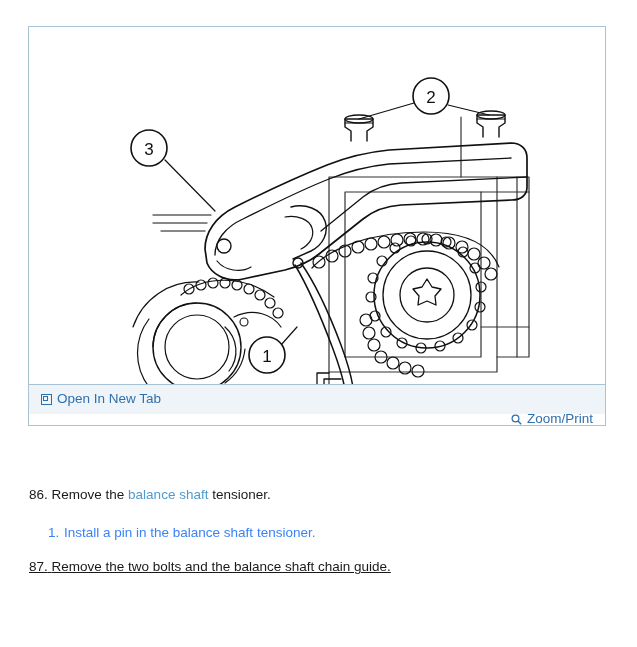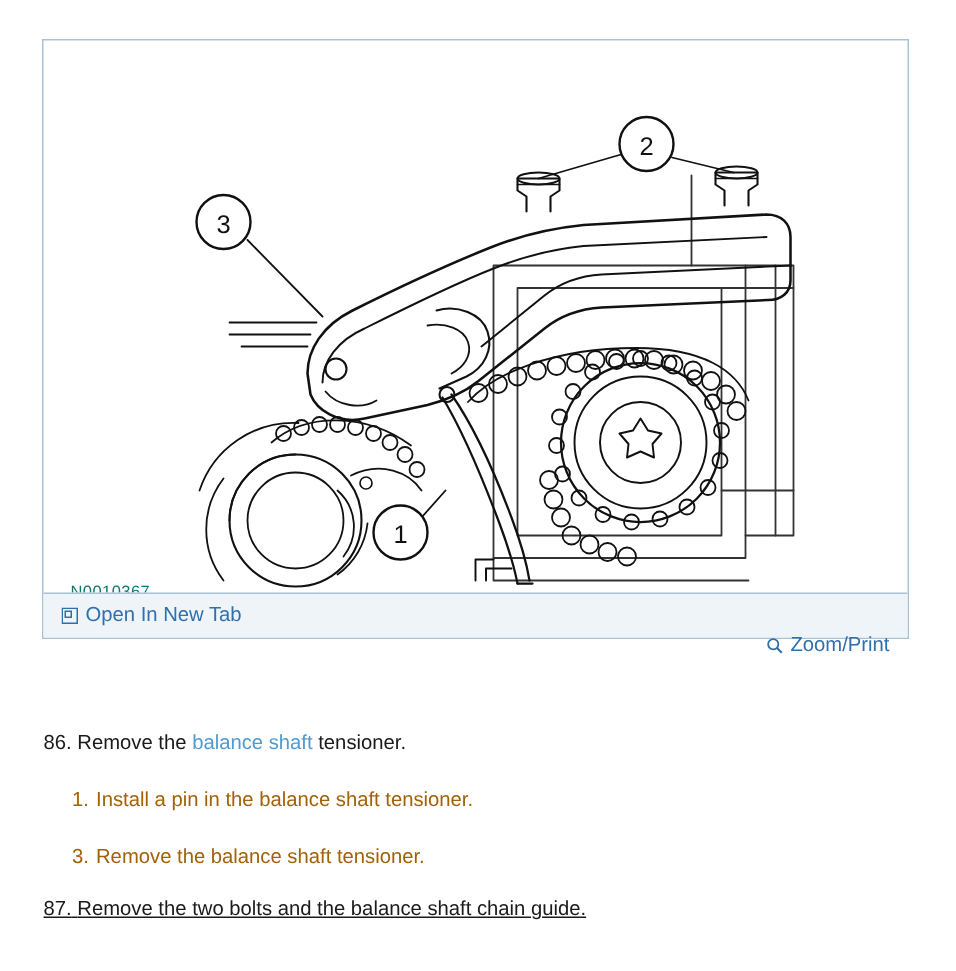--- a/index.html
+++ b/index.html
@@ -50,21 +50,21 @@
     font-family: "Liberation Sans", sans-serif;
     font-size: 11px;
     color: #0f766e;
     letter-spacing: 0.3px;
   }
 
   .figure-toolbar {
     position: absolute;
     left: 0;
     right: 0;
-    bottom: 0;
+    bottom: 11px;
     height: 30px;
     border-top: 1px solid #a9c3d6;
     background: #eef4f8;
     box-sizing: border-box;
   }
 
   .tool-link {
     position: absolute;
     top: 6px;
     display: flex;
@@ -106,21 +106,21 @@
     margin-bottom: 5px;
   }
 
   .sub-list {
     margin: 0 0 0 48px;
     padding: 0;
     list-style: none;
   }
   .sub-list li {
     font-size: 13.5px;
-    color: #a16207;
+    color: #3b82f6;
     margin-bottom: 6px;
     line-height: 1.1;
     margin-top: 24px;
   }
   .sub-num { display: inline-block; width: 16px; }
 
   .link-inline {
     color: #4f9ad0;
     text-decoration: none;
     cursor: pointer;
@@ -334,23 +334,20 @@
 
     <div class="step step-main">
       <span>86.</span>
       <span>Remove the </span><a class="link-inline">balance shaft</a><span> tensioner.</span>
     </div>
 
     <ul class="sub-list">
       <li>
         <span class="sub-num">1.</span><span>Install a pin in the balance shaft tensioner.</span>
       </li>
-      <li>
-        <span class="sub-num">3.</span><span>Remove the balance shaft tensioner.</span>
-      </li>
     </ul>
 
     <div class="step step-87">
       <span>87.</span>
       <span>Remove the two bolts and the balance shaft chain guide.</span>
     </div>
 
   </div>
 
 </div>

